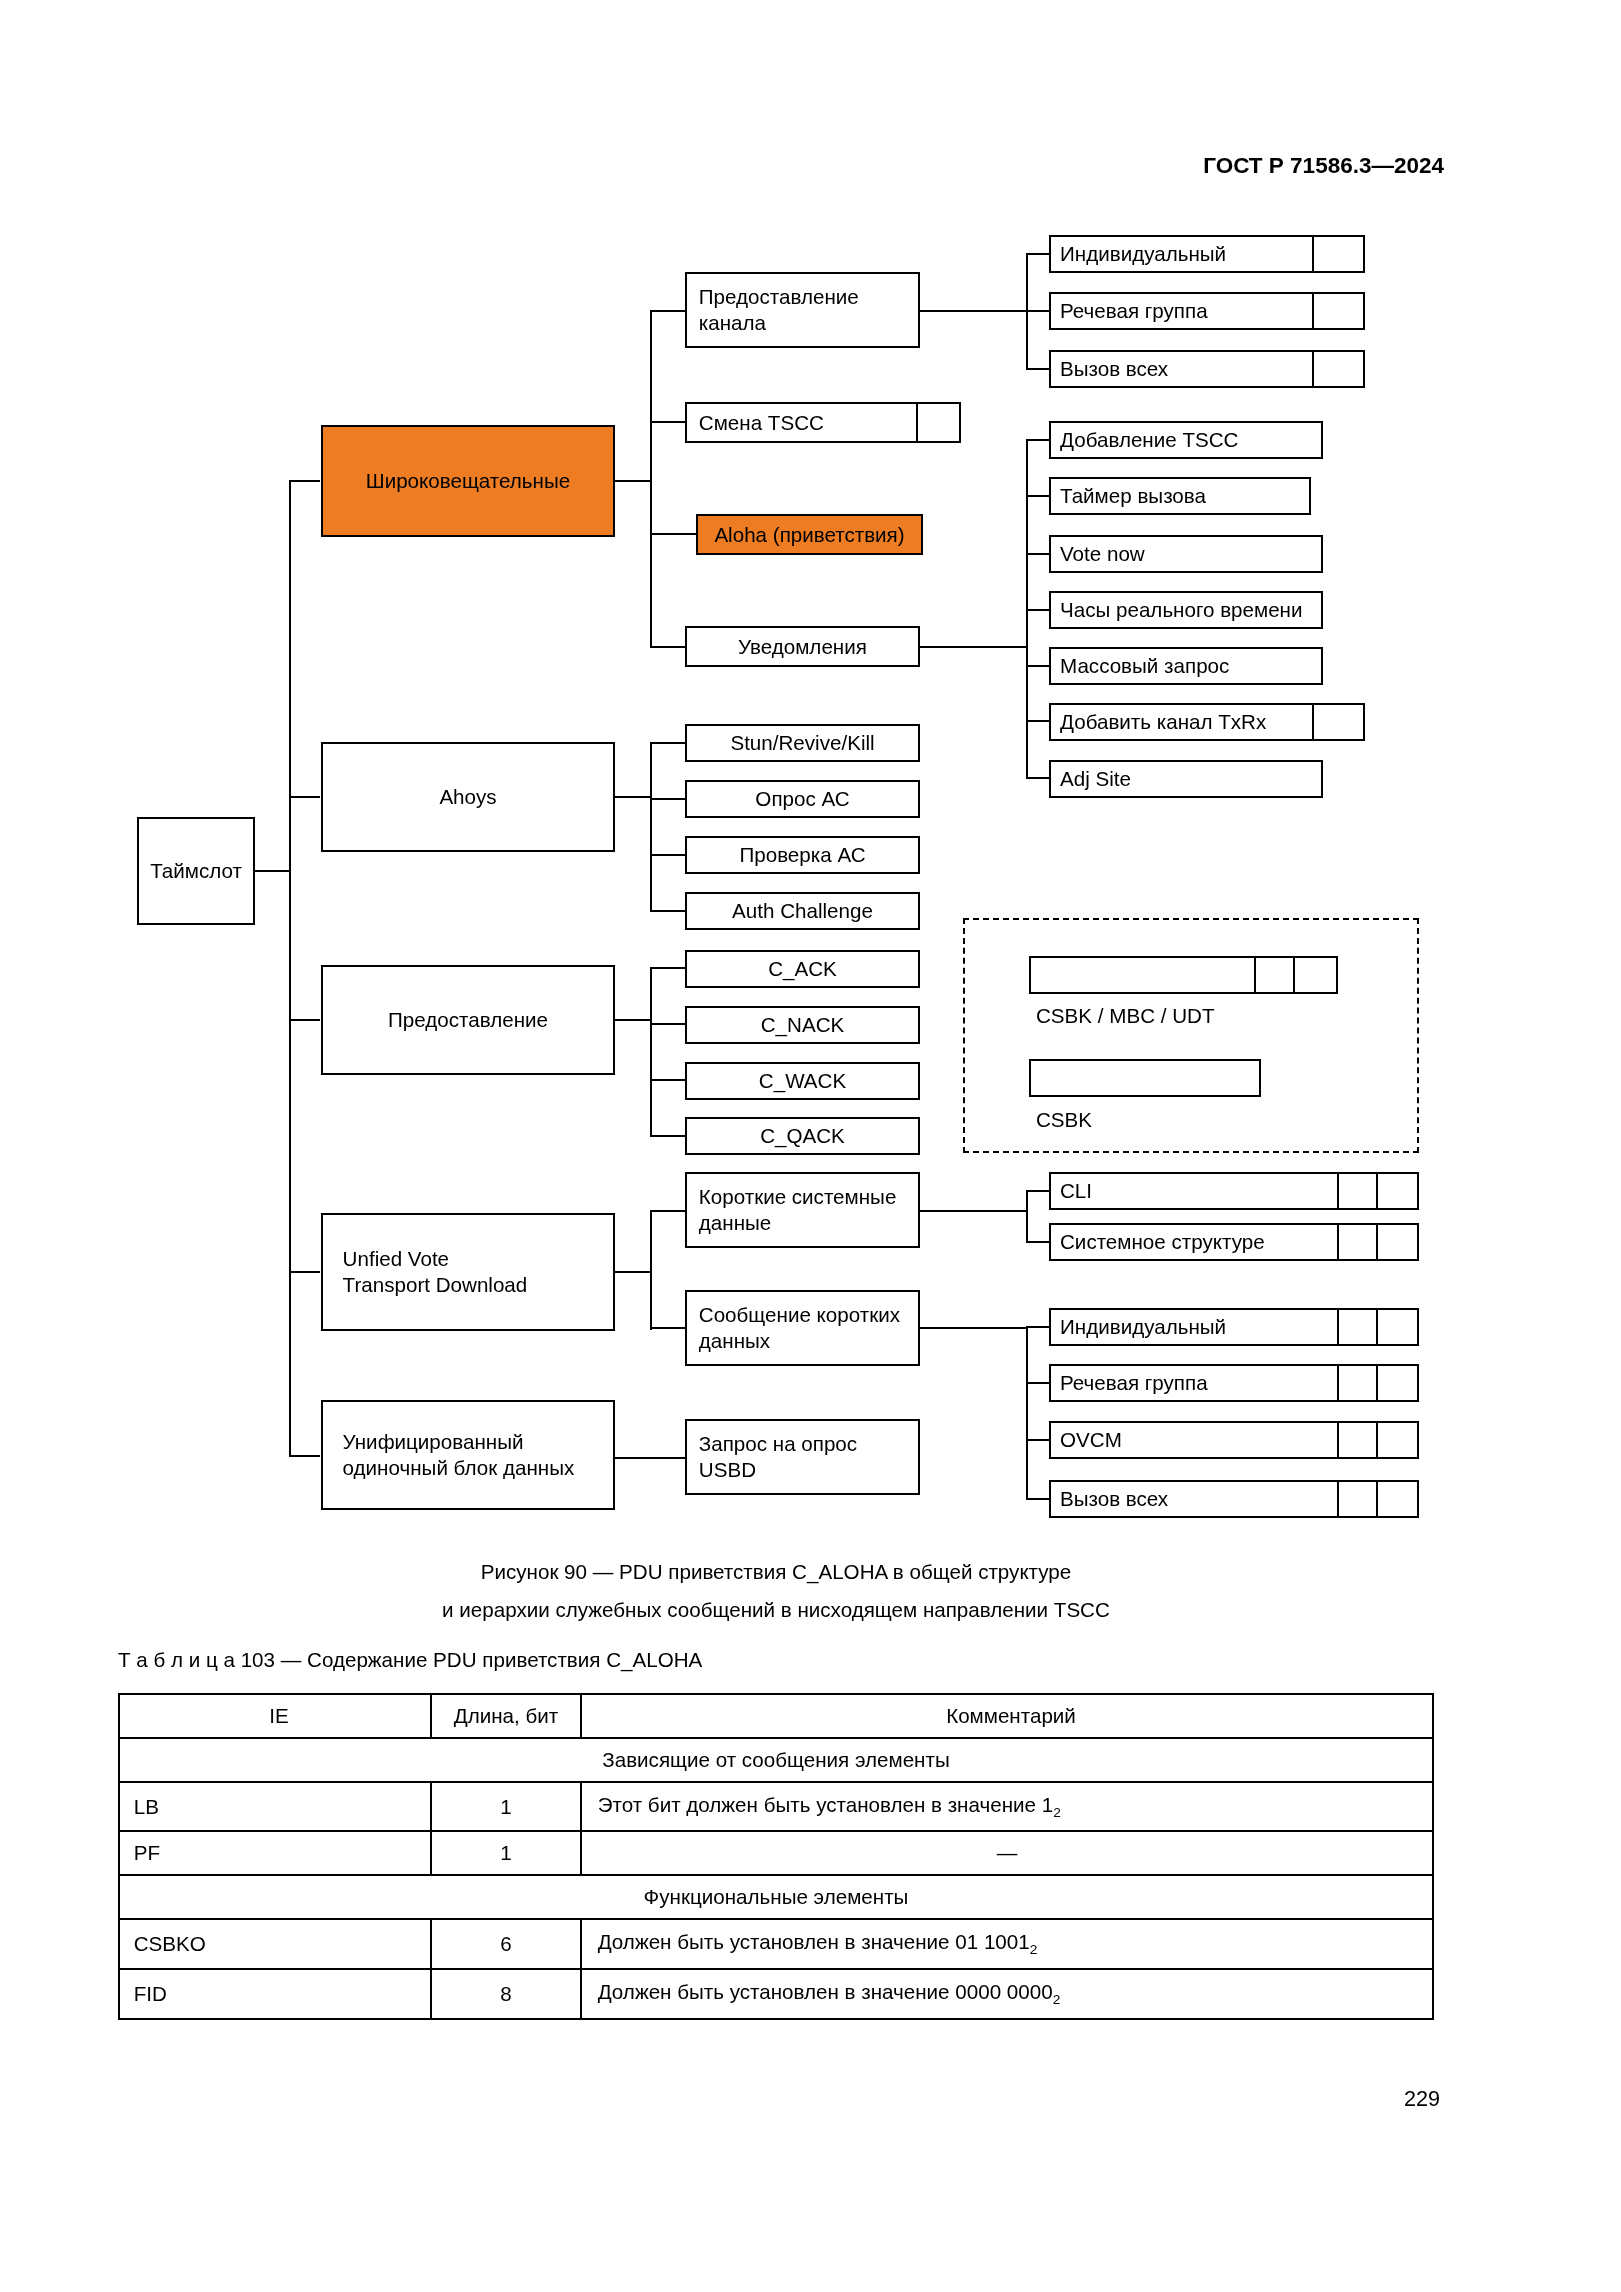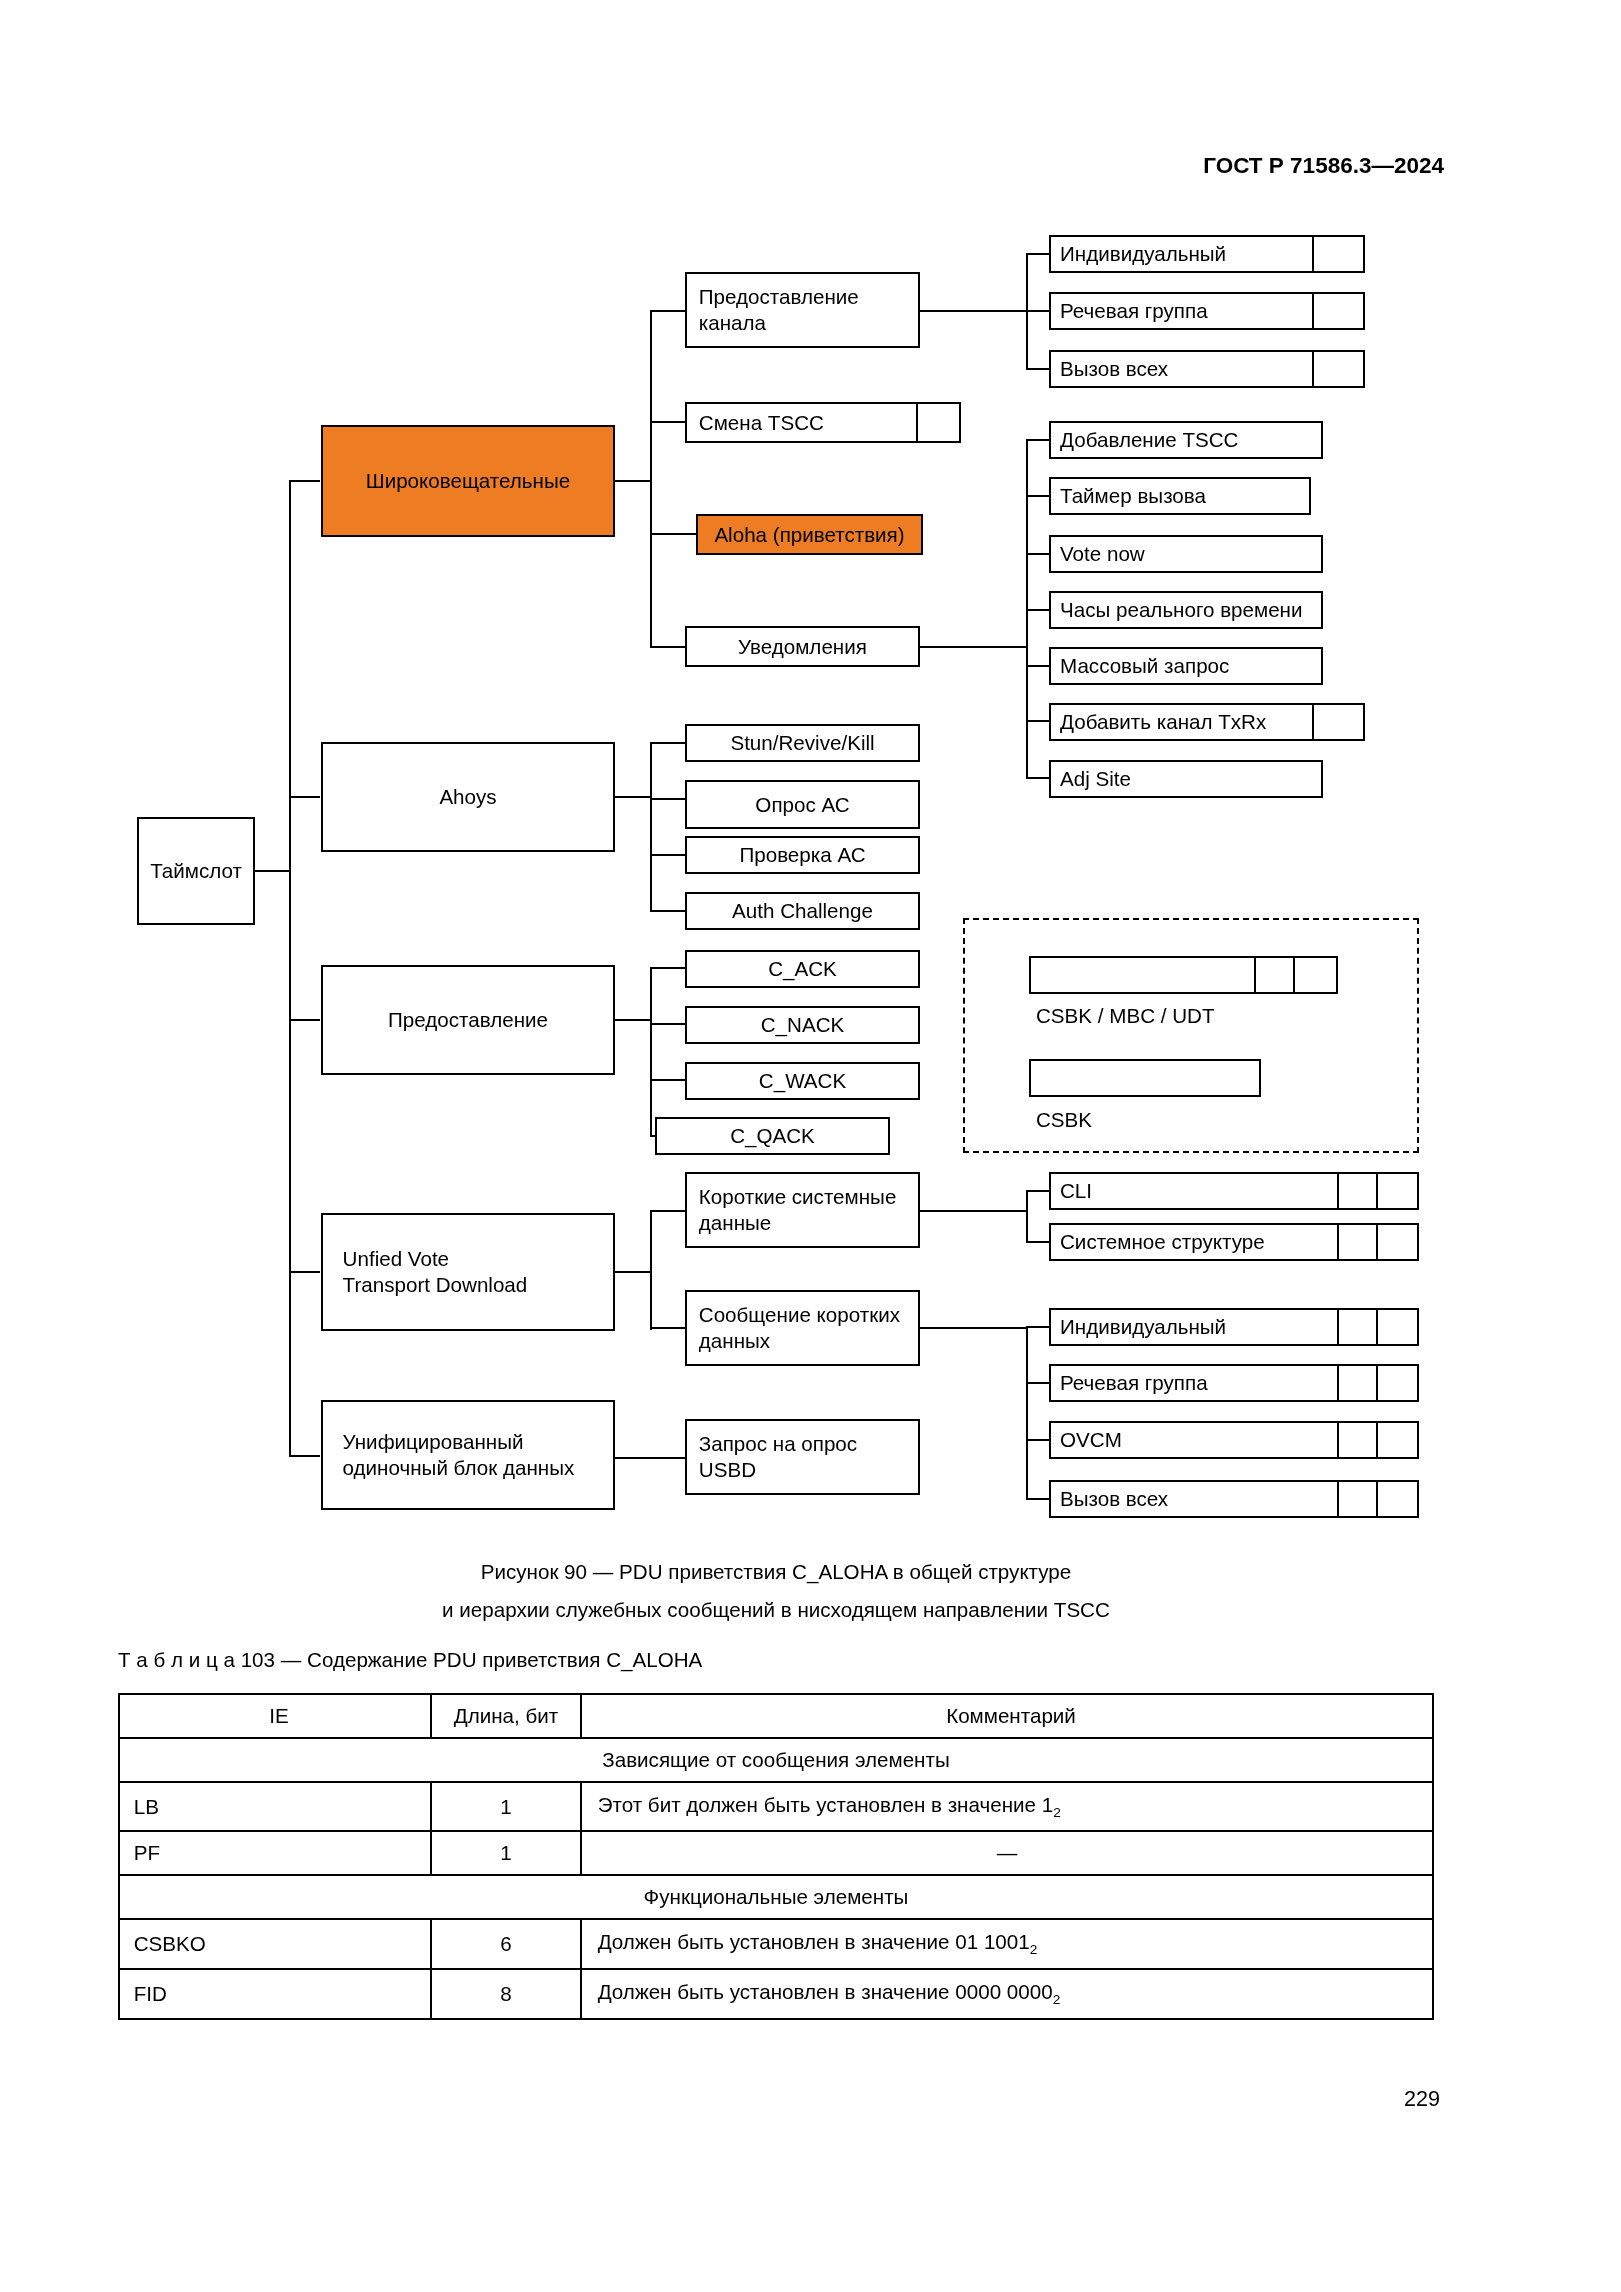--- a/index.html
+++ b/index.html
@@ -163,40 +163,40 @@
     <span>Добавить канал TxRx</span>
     <i class="dv" style="right:49px"></i>
   </div>
   <div class="box left pad8" style="left:1049px;top:760px;width:274px;height:38px">
     <span>Adj Site</span>
   </div>
 
   <div class="box" style="left:685px;top:724px;width:235px;height:38px">
     <span>Stun/Revive/Kill</span>
   </div>
-  <div class="box" style="left:685px;top:780px;width:235px;height:49px">
+  <div class="box" style="left:685px;top:780px;width:235px;height:38px">
     <span>Опрос АС</span>
   </div>
   <div class="box" style="left:685px;top:836px;width:235px;height:38px">
     <span>Проверка АС</span>
   </div>
   <div class="box" style="left:685px;top:892px;width:235px;height:38px">
     <span>Auth Challenge</span>
   </div>
 
   <div class="box" style="left:685px;top:950px;width:235px;height:38px">
     <span>C_ACK</span>
   </div>
   <div class="box" style="left:685px;top:1006px;width:235px;height:38px">
     <span>C_NACK</span>
   </div>
   <div class="box" style="left:685px;top:1062px;width:235px;height:38px">
     <span>C_WACK</span>
   </div>
-  <div class="box" style="left:655px;top:1117px;width:235px;height:38px">
+  <div class="box" style="left:685px;top:1117px;width:235px;height:38px">
     <span>C_QACK</span>
   </div>
 
   <div class="dashed" style="left:963px;top:918px;width:456px;height:235px"></div>
   <div class="box" style="left:1029px;top:956px;width:309px;height:38px">
     <i class="dv" style="right:80px"></i>
     <i class="dv" style="right:41px"></i>
   </div>
   <div class="lbl" style="left:1036px;top:1004px">CSBK / MBC / UDT</div>
   <div class="box" style="left:1029px;top:1059px;width:232px;height:38px"></div>

